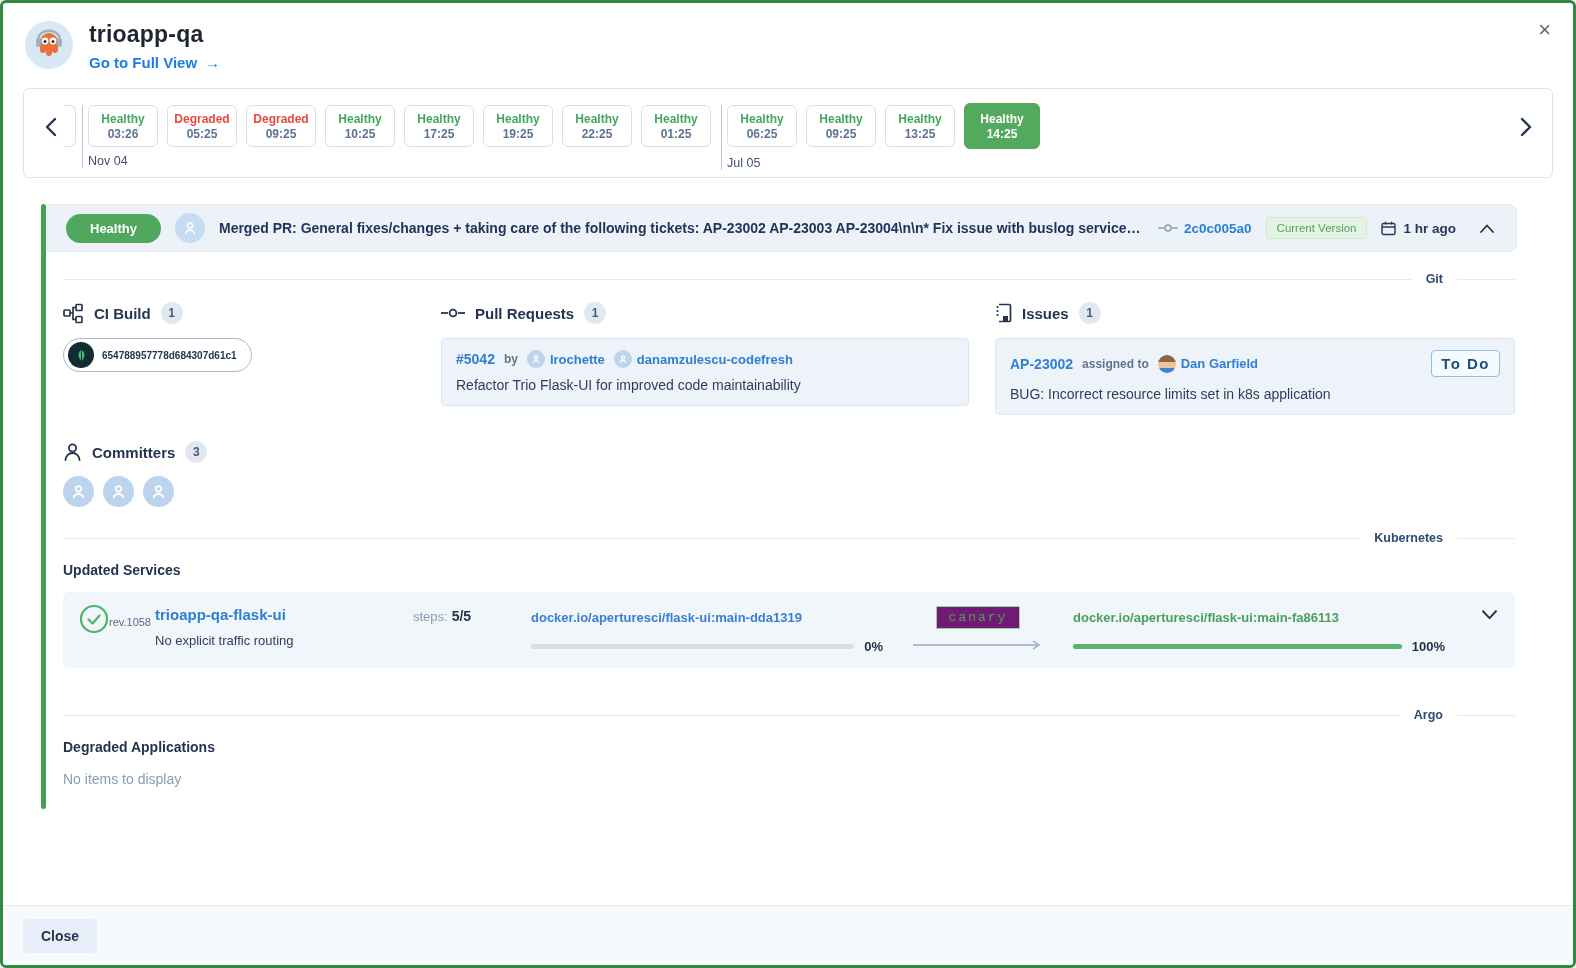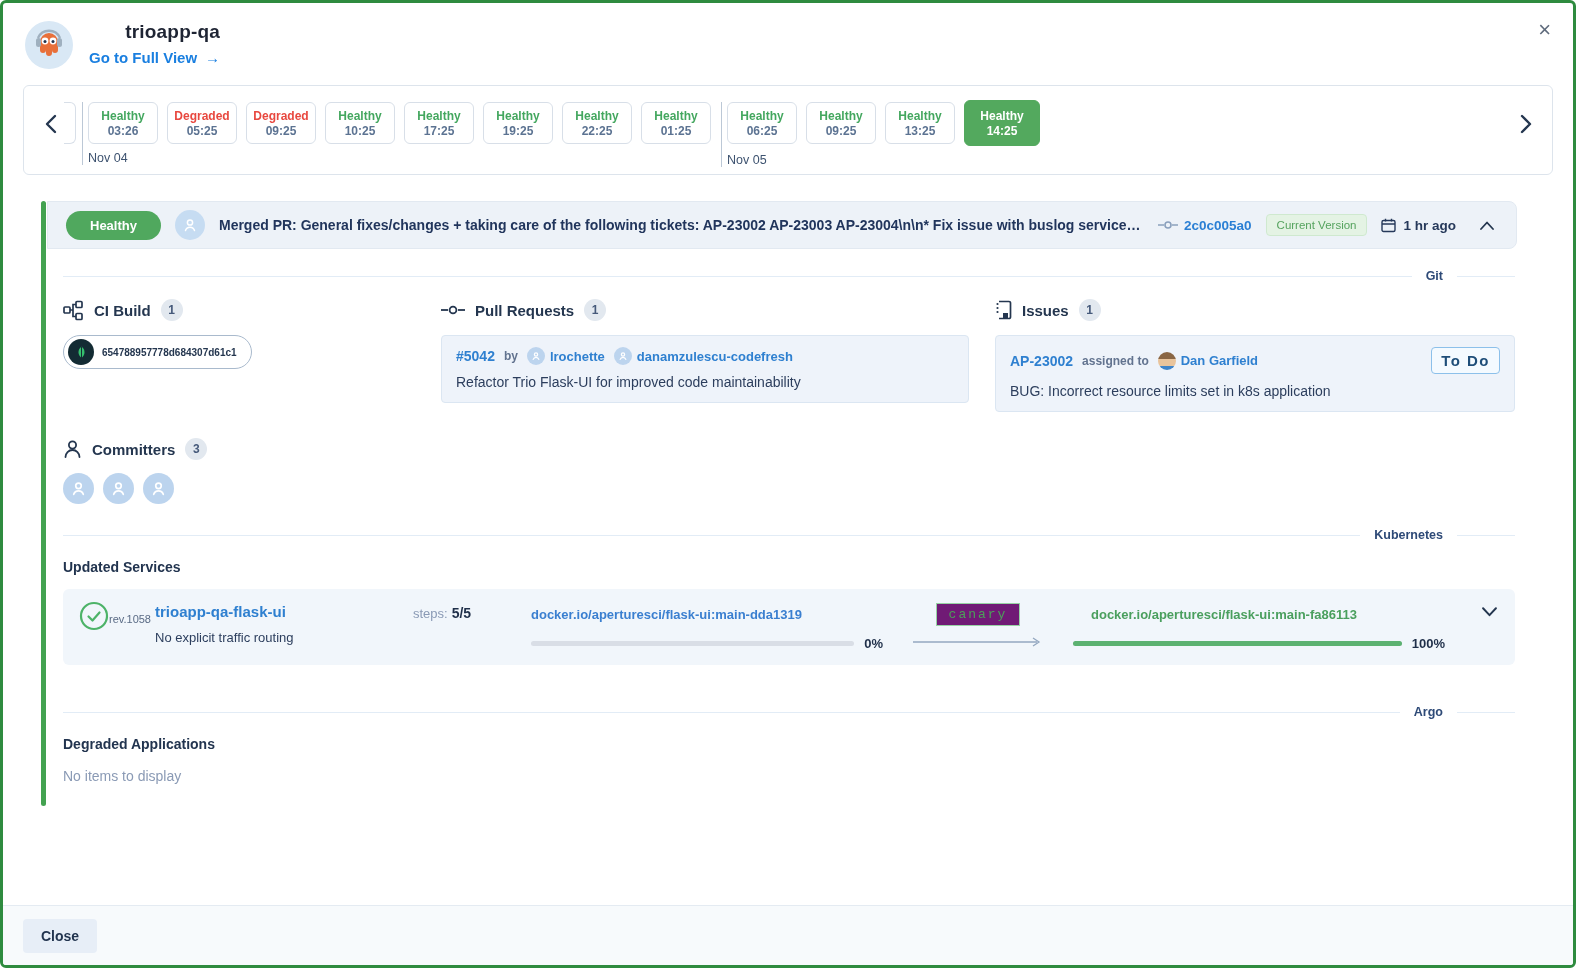--- a/index.html
+++ b/index.html
@@ -14,21 +14,21 @@
     color: #22344f;
   }
 
   
   .hdr { display: flex; align-items: flex-start; padding: 18px 24px 10px 22px; }
   .hdr-avatar {
     width: 48px; height: 48px; border-radius: 50%;
     background: #d9e8f5; display: flex; align-items: center; justify-content: center;
     margin-right: 16px; flex: 0 0 auto;
   }
-  .hdr-title { font-size: 19px; font-weight: bold; color: #1e2433; letter-spacing: .2px; text-align: right; }
+  .hdr-title { font-size: 23px; font-weight: bold; color: #1e2433; letter-spacing: .2px; }
   .hdr-link { margin-top: 6px; font-size: 15px; font-weight: bold; color: #1a7fe0; cursor: pointer; display: inline-flex; gap: 8px; align-items: center;}
   .modal-x {
     position: absolute; top: 16px; right: 22px; font-size: 22px; color: #5f6b7c;
     cursor: pointer; line-height: 1; font-weight: 400;
   }
 
   
   .timeline {
     margin: 6px 20px 0 20px; border: 1px solid #dde4ec; border-radius: 6px;
     height: 90px; position: relative; display: flex; align-items: flex-start;
@@ -148,21 +148,21 @@
   }
   .svc-status { width: 76px; flex: 0 0 auto; display: flex; flex-direction: row; align-items: center; }
   .svc-rev { margin-top: 6px; font-size: 11px; color: #5a6b85; }
   .svc-name-col { width: 258px; flex: 0 0 auto; padding-top: 2px; }
   .svc-name { color: #2f80d0; font-size: 15px; font-weight: bold; text-decoration: none; }
   .svc-routing { margin-top: 9px; font-size: 13px; font-weight: normal; color: #2c3e5d; }
   .svc-steps { width: 118px; flex: 0 0 auto; padding-top: 4px; font-size: 13px; color: #8a9ab5; }
   .svc-steps b { color: #1f2f49; font-size: 14px; margin-left: 4px; }
   .img-col { width: 352px; flex: 0 0 auto; padding-top: 4px; }
   .img-link-from { color: #3a7fd0; font-size: 13px; font-weight: bold; text-decoration: none; }
-  .img-link-to { color: #4a9f5e; font-size: 13px; font-weight: bold; text-decoration: none; margin-left: 18px; }
+  .img-link-to { color: #4a9f5e; font-size: 13px; font-weight: bold; text-decoration: none; }
   .prog-row { display: flex; align-items: center; gap: 10px; margin-top: 13px; }
   .prog-track { height: 5px; border-radius: 3px; background: #d9dee6; flex: 1 1 auto; position: relative; }
   .prog-fill { position: absolute; left: 0; top: 0; bottom: 0; border-radius: 3px; background: #5cb271; }
   .prog-pct { font-size: 13px; font-weight: bold; color: #1f2f49; }
   .mid-col { width: 190px; flex: 0 0 auto; display: flex; flex-direction: column; align-items: center; padding-top: 2px; }
   .canary-badge {
     font-family: "Liberation Mono", monospace; font-size: 13px; color: #4ca05a;
     background: #701a75; border: 1px solid #97d2a4; border-radius: 0;
     padding: 3px 12px; letter-spacing: 2px;
   }
@@ -268,21 +268,21 @@
       </div>
       <div class="tl-card healthy">
         <span class="tl-status">Healthy</span>
         <span class="tl-time">13:25</span>
       </div>
       <div class="tl-card healthy selected">
         <span class="tl-status">Healthy</span>
         <span class="tl-time">14:25</span>
       </div>
     </div>
-    <div class="tl-date">Nov 05</div>
+    <div class="tl-date">Jul 05</div>
   </div>
 
   <div class="tl-nav right">
     <svg width="13" height="20" viewBox="0 0 13 20">
         <polyline points="2,2 10,10 2,18" fill="none" stroke="#24364f" stroke-width="2.4" stroke-linecap="round" stroke-linejoin="round"></polyline>
       </svg>
   </div>
 </div>
 
 <div class="panel">

